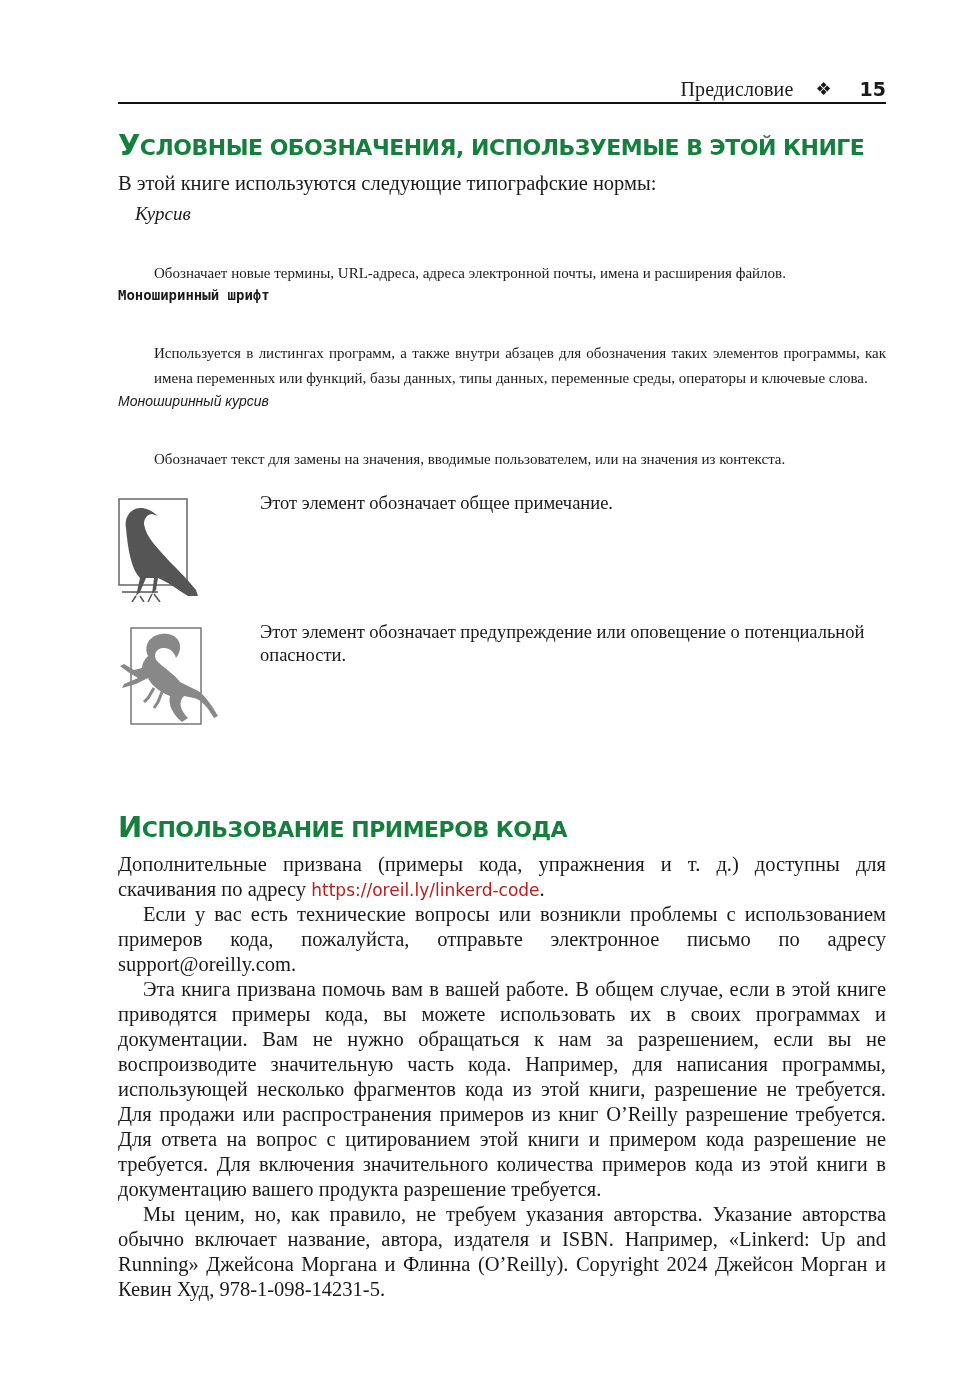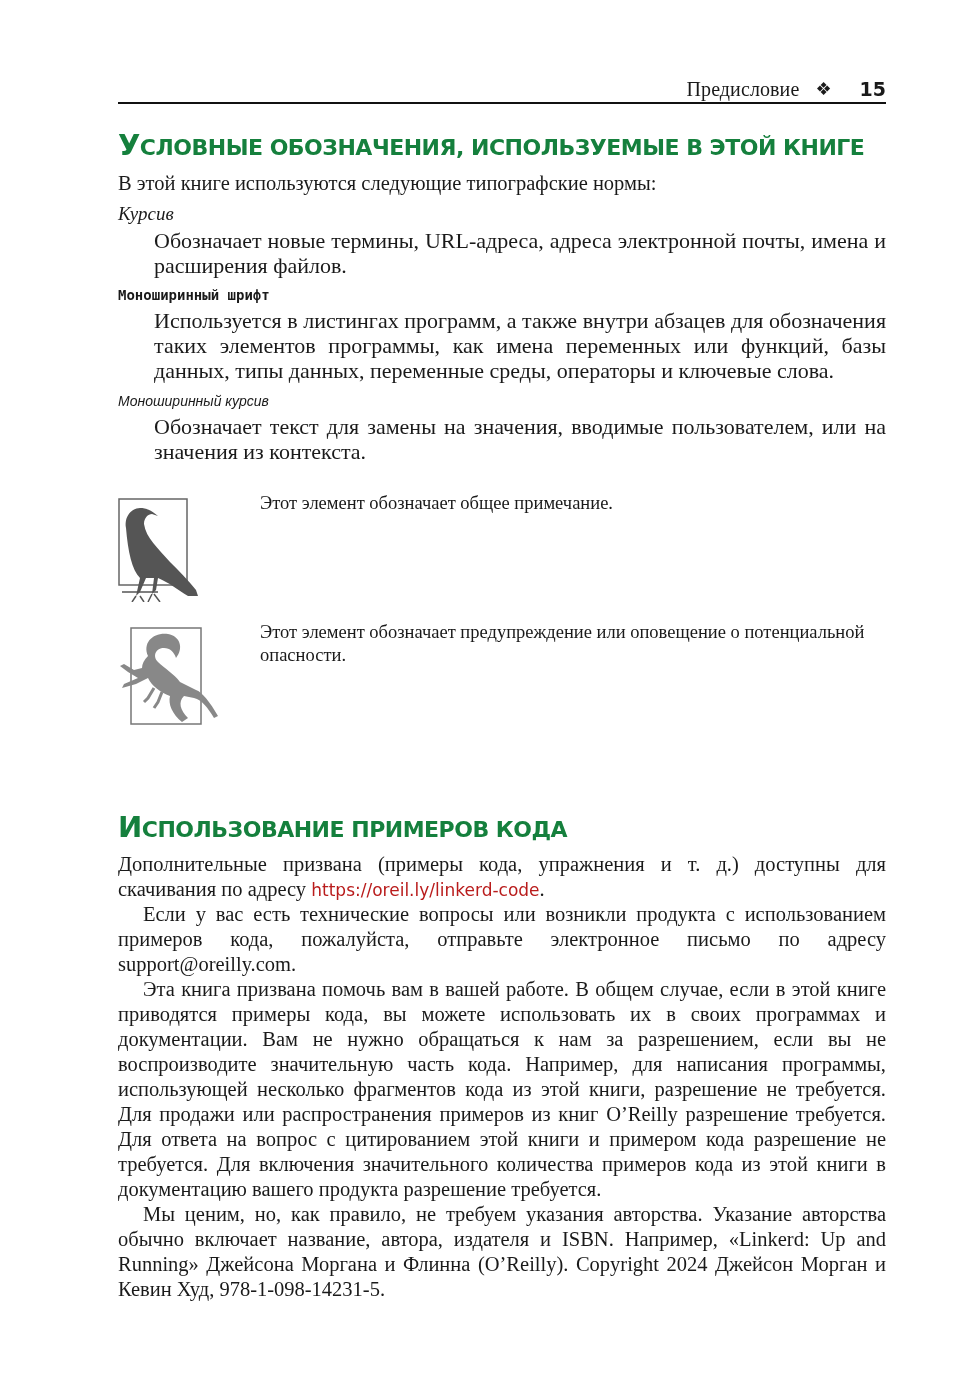--- a/index.html
+++ b/index.html
@@ -2,34 +2,34 @@
 <html><head>
 <meta charset="utf-8">
 <style>
   html, body { margin:0; padding:0; background:#ffffff; }
   body { width:974px; height:1388px; position:relative; overflow:hidden; color:#1a1a1a;
          font-family:"Liberation Serif", "DejaVu Serif", serif; }
   .page { position:absolute; left:118px; top:0; width:768px; }
 
   .running-head { position:absolute; top:76px; right:0; height:26px; display:flex; align-items:center; gap:0;
                   font-size:20px; }
-  .rh-title { margin-right:16px; letter-spacing:0.1px; }
+  .rh-title { margin-right:22px; letter-spacing:0.1px; }
   .rh-orn { font-size:18px; margin-right:18px; }
   .rh-num { font-family:"DejaVu Sans", sans-serif; font-weight:bold; font-size:19px;margin-left:10px; }
   .rule { position:absolute; top:102px; left:0; width:768px; height:2px; background:#111; }
 
   h2 { position:absolute; left:0; margin:0; font-family:"DejaVu Sans", sans-serif; font-weight:bold;
        font-size:22px; letter-spacing:-0.5px; color:#15803d; text-transform:uppercase; }
   h2 .cap { font-size:29px; }
 
   .p { position:absolute; left:0; width:768px; font-size:20.5px; line-height:25px; text-align:justify; }
-  .term-italic { position:absolute; left:0; font-style:italic; font-size:19px; }
+  .term-italic { position:absolute; left:17px; font-style:italic; font-size:19px; }
   .term-mono { position:absolute; left:0; font-family:"DejaVu Sans Mono", monospace; font-size:14px;font-weight:bold; }
   .term-mono-it { position:absolute; left:0; font-family:Liberation Sans, sans-serif; font-size:14px; font-style:italic; }
-  .def { position:absolute; left:36px; width:732px; font-size:22px; line-height:25px; text-align:justify; }
+  .def { position:absolute; left:36px; width:732px; font-size:15px; line-height:25px; text-align:justify;margin-top:33px; }
 
   .indent { text-indent:25px; }
   .url { font-family:"DejaVu Sans", sans-serif; font-size:17px; color:#b91c1c; }
 
   .note-icon { position:absolute; }
   .note-text { position:absolute; left:142px; font-size:18.5px; line-height:23px; }
 </style>
 </head>
 <body>
 
@@ -70,19 +70,19 @@
       <path d="M30 30 C24 16 36 6 50 8 C62 10 66 22 58 32 C56 26 52 22 46 22 C38 22 34 30 40 36 C46 42 56 48 62 56 L78 64 C84 66 92 76 100 90 L96 92 C90 82 84 74 76 72 L66 70 C60 76 62 84 70 92 L64 96 C54 88 50 78 52 70 C42 66 34 60 30 52 L18 58 L4 62 L6 58 L20 52 L10 46 L2 40 L6 38 L16 44 L24 42 C24 38 26 34 30 30 Z" fill="#888"></path>
       <path d="M36 62 L30 72 L26 76 M44 66 L40 76 L36 82" stroke="#888" stroke-width="3" fill="none"></path>
     </svg>
   </div>
   <div class="note-text" style="top:621px;">Этот элемент обозначает предупреждение или оповещение о потенциальной опасности.</div>
 
   <h2 style="top:810px;text-align:right;"><span class="cap">И</span><span>спользование примеров кода</span></h2>
 
   <div class="p" style="top:852px;"><span>Дополнительные призвана (примеры кода, упражнения и т. д.) доступны для скачивания по адресу </span><span class="url">https://oreil.ly/linkerd-code</span><span>.</span></div>
 
-  <div class="p indent" style="top:902px;">Если у вас есть технические вопросы или возникли продукта с использованием примеров кода, пожалуйста, отправьте электронное письмо по адресу support@oreilly.com.</div>
+  <div class="p indent" style="top:902px;">Если у вас есть технические вопросы или возникли проблемы с использованием примеров кода, пожалуйста, отправьте электронное письмо по адресу support@oreilly.com.</div>
 
   <div class="p indent" style="top:977px;">Эта книга призвана помочь вам в вашей работе. В общем случае, если в этой книге приводятся примеры кода, вы можете использовать их в своих программах и документации. Вам не нужно обращаться к нам за разрешением, если вы не воспроизводите значительную часть кода. Например, для написания программы, использующей несколько фрагментов кода из этой книги, разрешение не требуется. Для продажи или распространения примеров из книг O’Reilly разрешение требуется. Для ответа на вопрос с цитированием этой книги и примером кода разрешение не требуется. Для включения значительного количества примеров кода из этой книги в документацию вашего продукта разрешение требуется.</div>
 
   <div class="p indent" style="top:1202px;">Мы ценим, но, как правило, не требуем указания авторства. Указание авторства обычно включает название, автора, издателя и ISBN. Например, «Linkerd: Up and Running» Джейсона Моргана и Флинна (O’Reilly). Copyright 2024 Джейсон Морган и Кевин Худ, 978-1-098-14231-5.</div>
 
 </div>
 
 </body></html>

